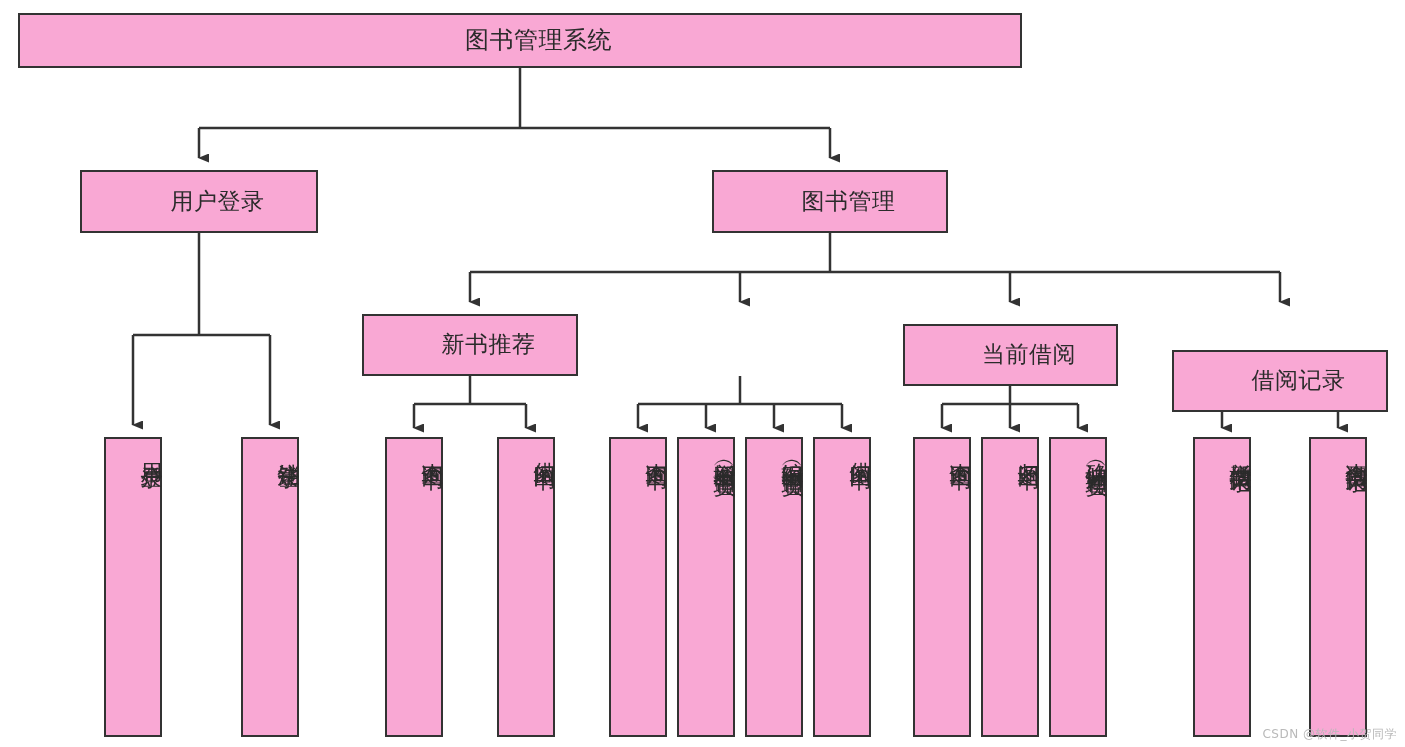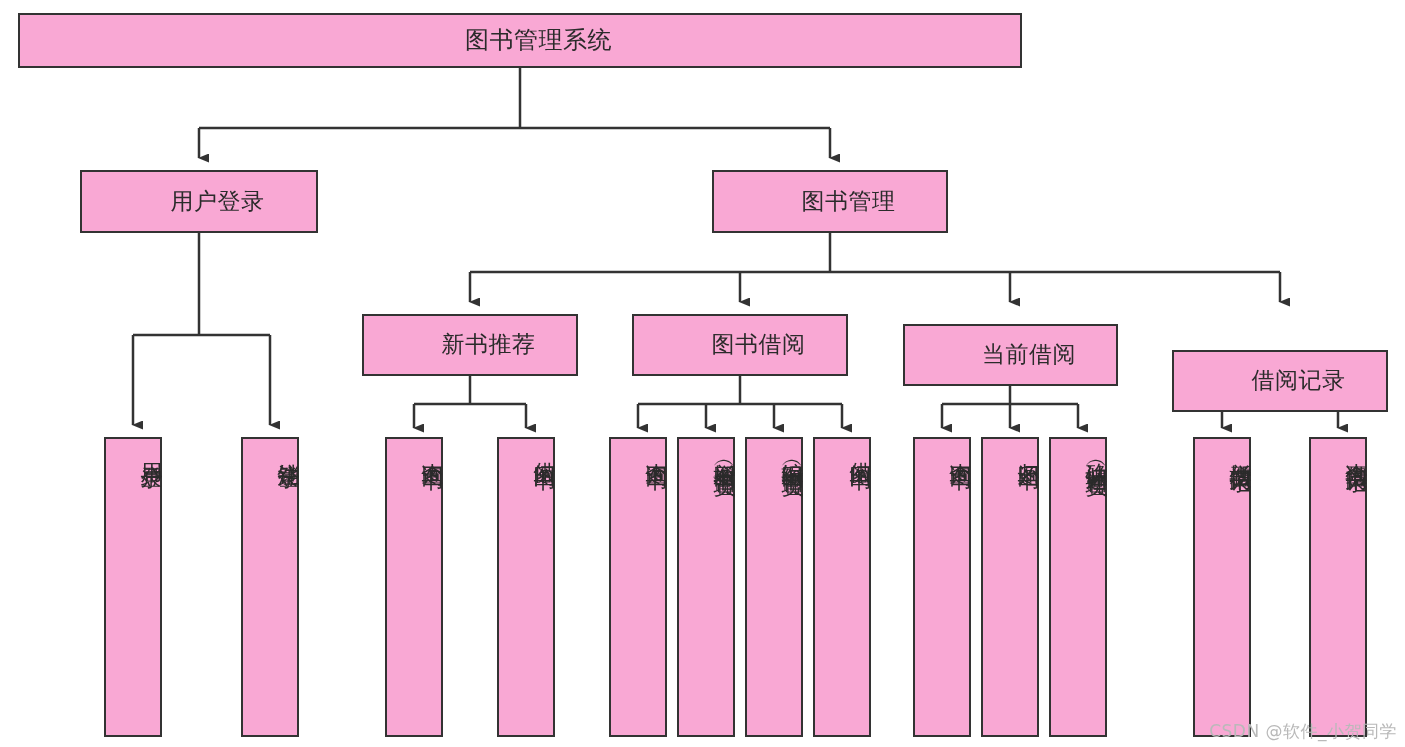--- a/index.html
+++ b/index.html
@@ -59,21 +59,21 @@
     writing-mode: vertical-rl;
     text-orientation: upright;
     font-size: 22px;
     line-height: 1.0;
     letter-spacing: 2px;
   }
   .watermark {
     position: absolute;
     right: 8px;
     bottom: 4px;
-    font-size: 17px;
+    font-size: 12px;
     color: #b9b9b9;
     z-index: 5;
     white-space: pre;
     letter-spacing: 0.5px;
   }
 </style>
 </head>
 <body>
 
 <div id="diagram-root">
@@ -135,23 +135,20 @@
   <div class="node-box horizontal" style="left:80px; top:170px; width:238px; height:63px;">
     <span class="node-label">用户登录</span>
   </div>
   <div class="node-box horizontal" style="left:712px; top:170px; width:236px; height:63px;">
     <span class="node-label">图书管理</span>
   </div>
 
   <div class="node-box horizontal" style="left:362px; top:314px; width:216px; height:62px;">
     <span class="node-label">新书推荐</span>
   </div>
-  <div class="node-box horizontal" style="left:632px; top:314px; width:216px; height:62px;">
-    <span class="node-label">图书借阅</span>
-  </div>
   <div class="node-box horizontal" style="left:903px; top:324px; width:215px; height:62px;">
     <span class="node-label">当前借阅</span>
   </div>
   <div class="node-box horizontal" style="left:1172px; top:314px; width:216px; height:62px;margin-top:36px;">
     <span class="node-label">借阅记录</span>
   </div>
 
   <div class="node-box vertical" style="left:104px; top:437px; width:58px; height:300px;">
     <span class="node-label">用户登录</span>
   </div>

